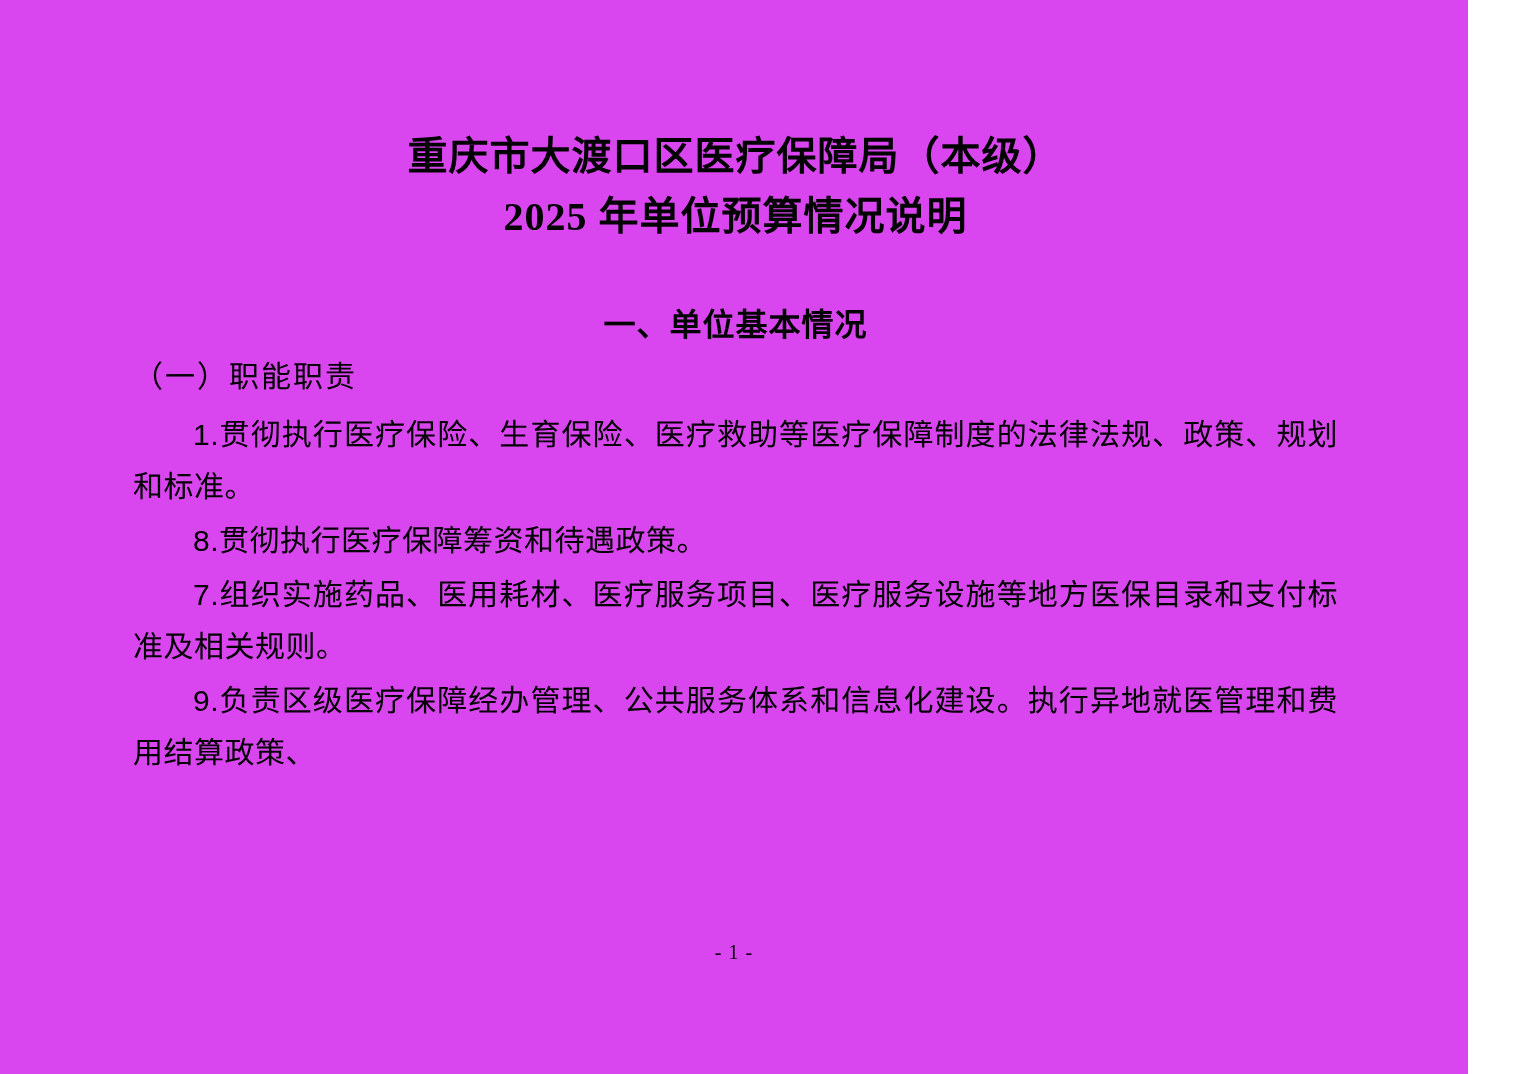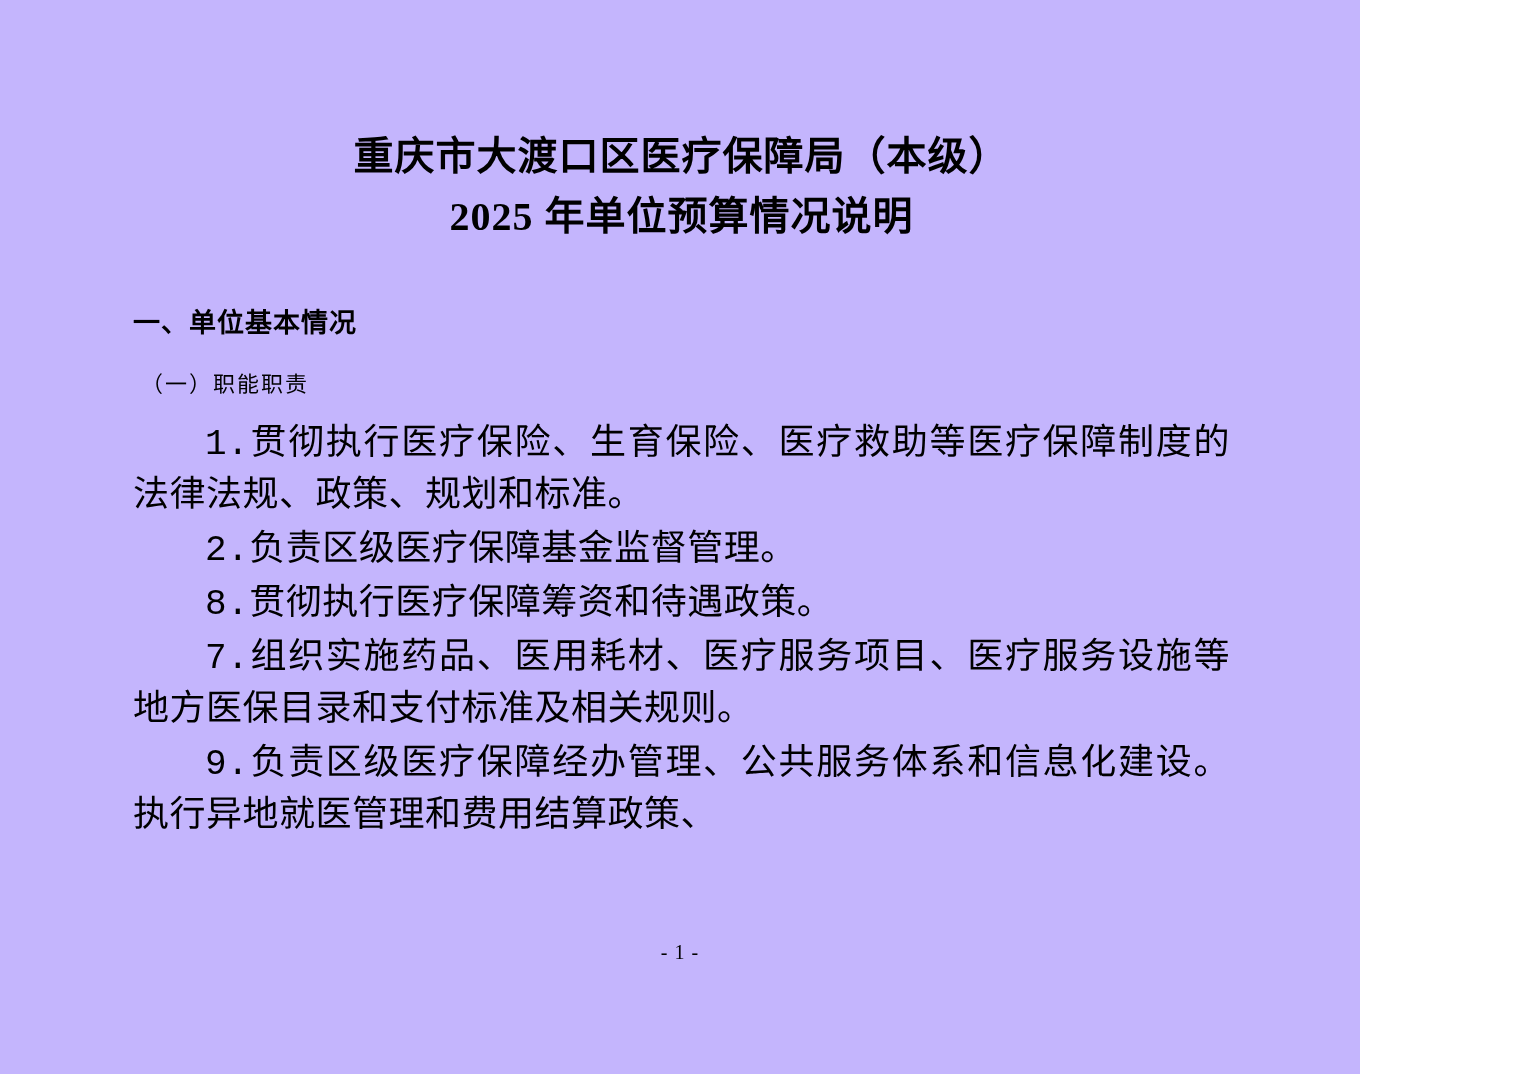--- a/index.html
+++ b/index.html
@@ -4,62 +4,63 @@
 <style>
   html, body {
     margin: 0;
     padding: 0;
     background: #ffffff;
     color: #000000;
     font-family: "Liberation Serif", serif;
   }
   .page {
     position: relative;
-    width: 1360px;
+    width: 1468px;
     height: 1074px;
     box-sizing: border-box;
     padding: 0 130px 0 133px;
-    background: #c4b5fd;
+    background: #d946ef;
     overflow: hidden;
   }
   .doc-title {
     margin: 127px 0 0 0;
     text-align: center;
     font-size: 40px;
     font-weight: bold;
     line-height: 60px;
     letter-spacing: 1px;
     font-family: "Liberation Serif", serif;
   }
   .title-line { display: block; }
   .section-heading {
     margin: 52px 0 0 0;
-    font-size: 27px;
+    font-size: 32px;
     font-weight: bold;
     line-height: 52px;
     letter-spacing: 1px;
-    font-family: Liberation Mono, monospace;
+    font-family: Liberation Sans, sans-serif;
+    text-align: center;
   }
   .subsection-heading {
-    margin: 8px;
-    font-size: 22px;
+    margin: 0;
+    font-size: 30px;
     font-weight: normal;
     line-height: 52px;
     letter-spacing: 2px;
     font-family: "Liberation Serif", serif;
   }
   .doc-body { margin-top: 6px; }
   .doc-body p {
     margin: 0 0 2px 0;
-    font-size: 36px;
+    font-size: 30px;
     line-height: 52px;
     text-align: justify;
     text-indent: 2em;
     letter-spacing: 0.5px;
-    font-family: Liberation Mono, monospace;
+    font-family: Liberation Sans, sans-serif;
   }
   .page-footer {
     position: absolute;
     left: 0;
     right: 0;
     top: 941px;
     text-align: center;
     font-size: 20px;
     letter-spacing: 1px;
     font-family: "Liberation Serif", serif;
@@ -74,21 +75,20 @@
     <span class="title-line">重庆市大渡口区医疗保障局（本级）</span>
     <span class="title-line">2025 年单位预算情况说明</span>
   </h1>
 
   <h2 class="section-heading">一、单位基本情况</h2>
 
   <h3 class="subsection-heading">（一）职能职责</h3>
 
   <div class="doc-body">
     <p>1.贯彻执行医疗保险、生育保险、医疗救助等医疗保障制度的法律法规、政策、规划和标准。</p>
-    <p>2.负责区级医疗保障基金监督管理。</p>
     <p>8.贯彻执行医疗保障筹资和待遇政策。</p>
     <p>7.组织实施药品、医用耗材、医疗服务项目、医疗服务设施等地方医保目录和支付标准及相关规则。</p>
     <p>9.负责区级医疗保障经办管理、公共服务体系和信息化建设。执行异地就医管理和费用结算政策、</p>
   </div>
 
   <div class="page-footer">- 1 -</div>
 
 </div>
 
 </body></html>

